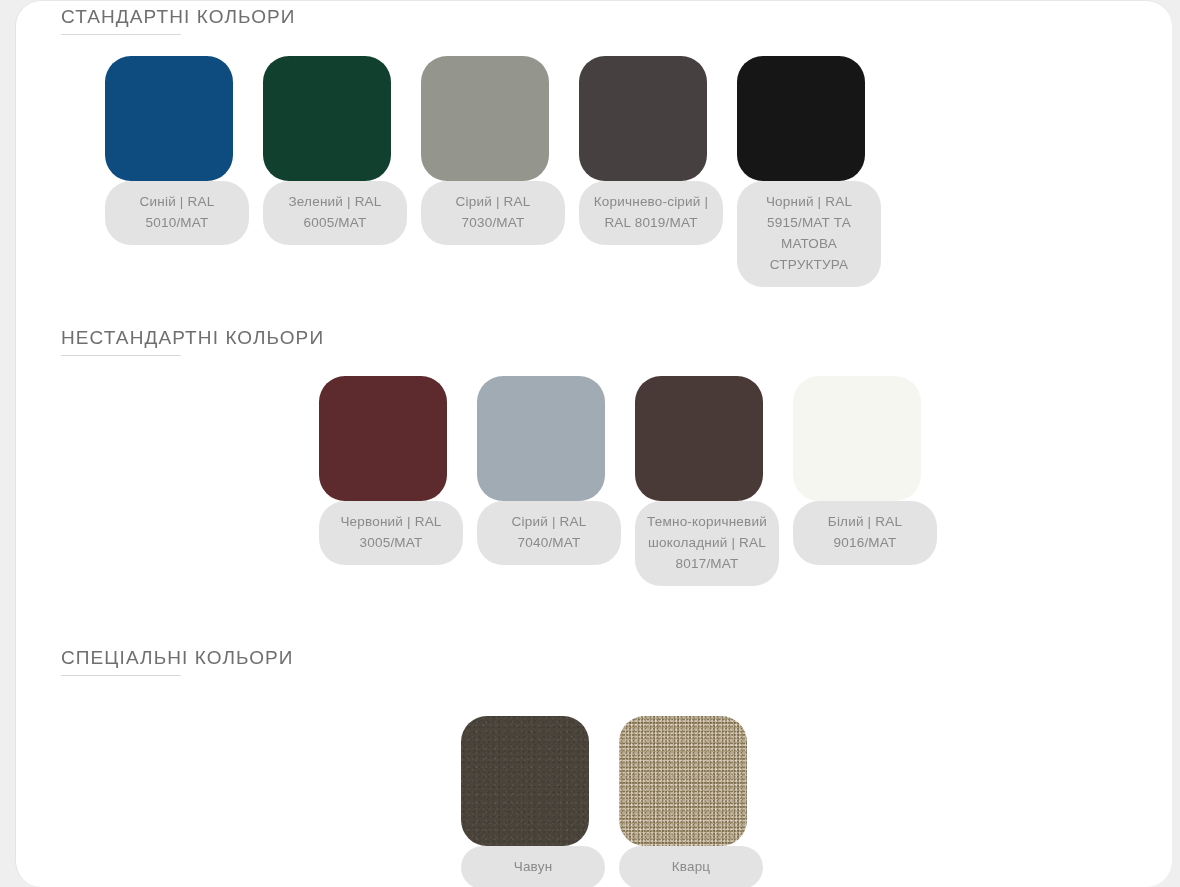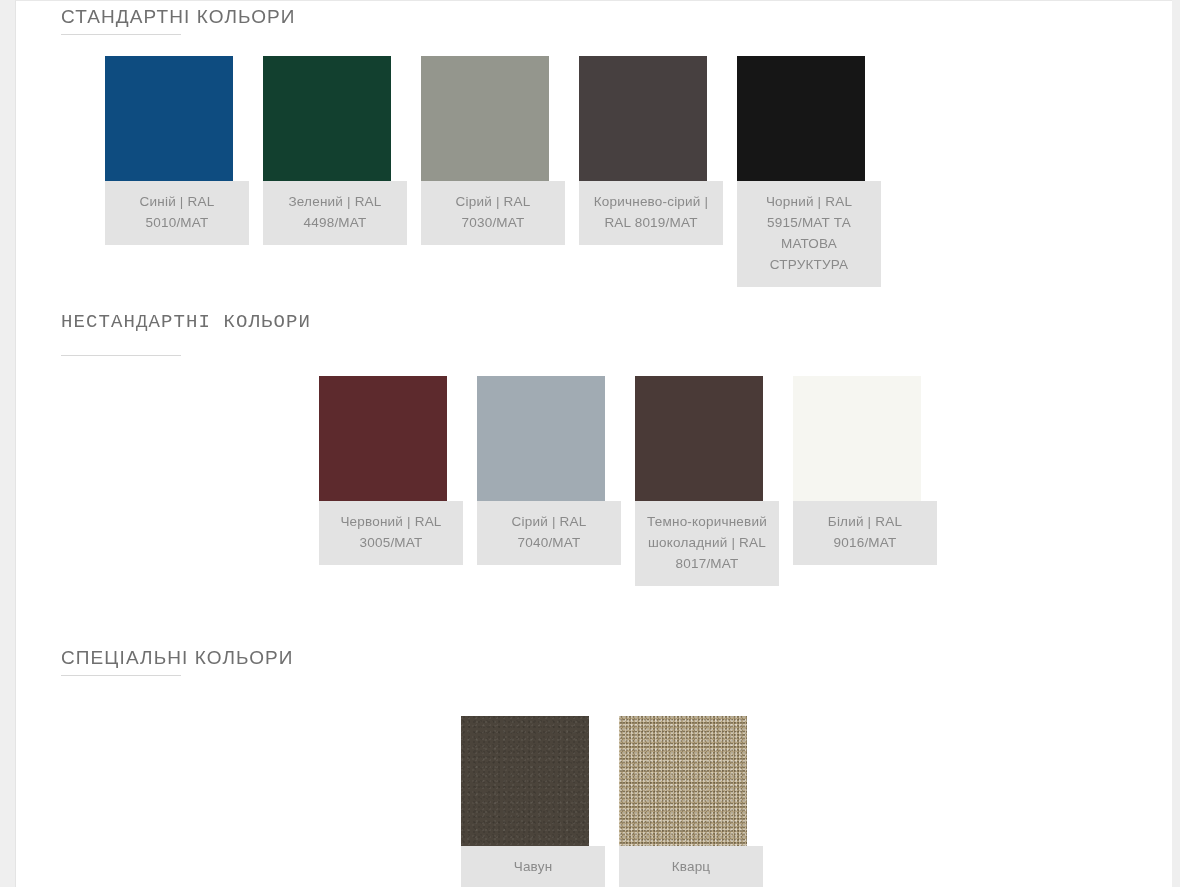--- a/index.html
+++ b/index.html
@@ -1,15 +1,15 @@
 <!DOCTYPE html>
 <html><head>
 <meta charset="utf-8">
 <style>
-  * { box-sizing: border-box; }
+  * { box-sizing: border-box; border-radius: 26px; }
   html, body {
     margin: 0; padding: 0;
     width: 1180px; height: 887px;
     background: #efefef;
     font-family: "Liberation Sans", sans-serif;
     overflow: hidden;
   }
   #page {
     position: relative;
     width: 1180px; height: 887px;
@@ -109,37 +109,37 @@
       <div class="section-title" style="left:45px; top:6px;">СТАНДАРТНІ КОЛЬОРИ</div>
       <div class="title-rule" style="left:45px; top:33px;"></div>
 
       <div class="swatch-row" id="row-standard" style="left:89px; top:55px;">
           <div class="swatch-card">
             <div class="swatch-chip" style="background-color: rgb(14, 76, 128);"></div>
             <div class="swatch-label">Синій | RAL 5010/MAT</div>
           </div>
           <div class="swatch-card">
             <div class="swatch-chip" style="background-color: rgb(18, 64, 47);"></div>
-            <div class="swatch-label">Зелений | RAL 4498/MAT</div>
+            <div class="swatch-label">Зелений | RAL 6005/MAT</div>
           </div>
           <div class="swatch-card">
             <div class="swatch-chip" style="background-color: rgb(148, 150, 141);"></div>
             <div class="swatch-label">Сірий | RAL 7030/MAT</div>
           </div>
           <div class="swatch-card">
             <div class="swatch-chip" style="background-color: rgb(71, 64, 64);"></div>
             <div class="swatch-label">Коричнево-сірий | RAL 8019/MAT</div>
           </div>
           <div class="swatch-card">
             <div class="swatch-chip" style="background-color: rgb(22, 22, 22);"></div>
             <div class="swatch-label">Чорний | RAL 5915/MAT ТА МАТОВА СТРУКТУРА</div>
           </div>
         </div>
 
-      <div class="section-title" style="left:45px; top:312px;font-family:Liberation Mono, monospace;">НЕСТАНДАРТНІ КОЛЬОРИ</div>
+      <div class="section-title" style="left:45px; top:327px;">НЕСТАНДАРТНІ КОЛЬОРИ</div>
       <div class="title-rule" style="left:45px; top:354px;"></div>
 
       <div class="swatch-row" id="row-nonstandard" style="left:303px; top:375px;">
           <div class="swatch-card">
             <div class="swatch-chip" style="background-color: rgb(93, 42, 45);"></div>
             <div class="swatch-label">Червоний | RAL 3005/MAT</div>
           </div>
           <div class="swatch-card">
             <div class="swatch-chip" style="background-color: rgb(161, 171, 179);"></div>
             <div class="swatch-label">Сірий | RAL 7040/MAT</div>

